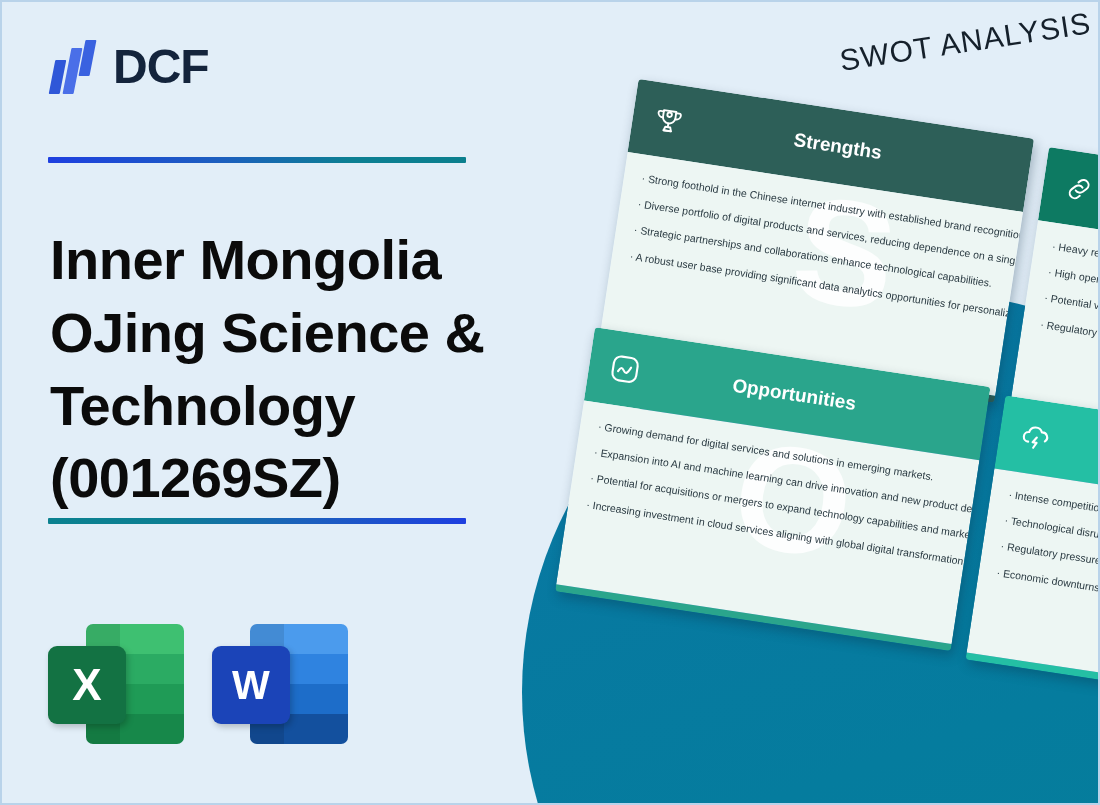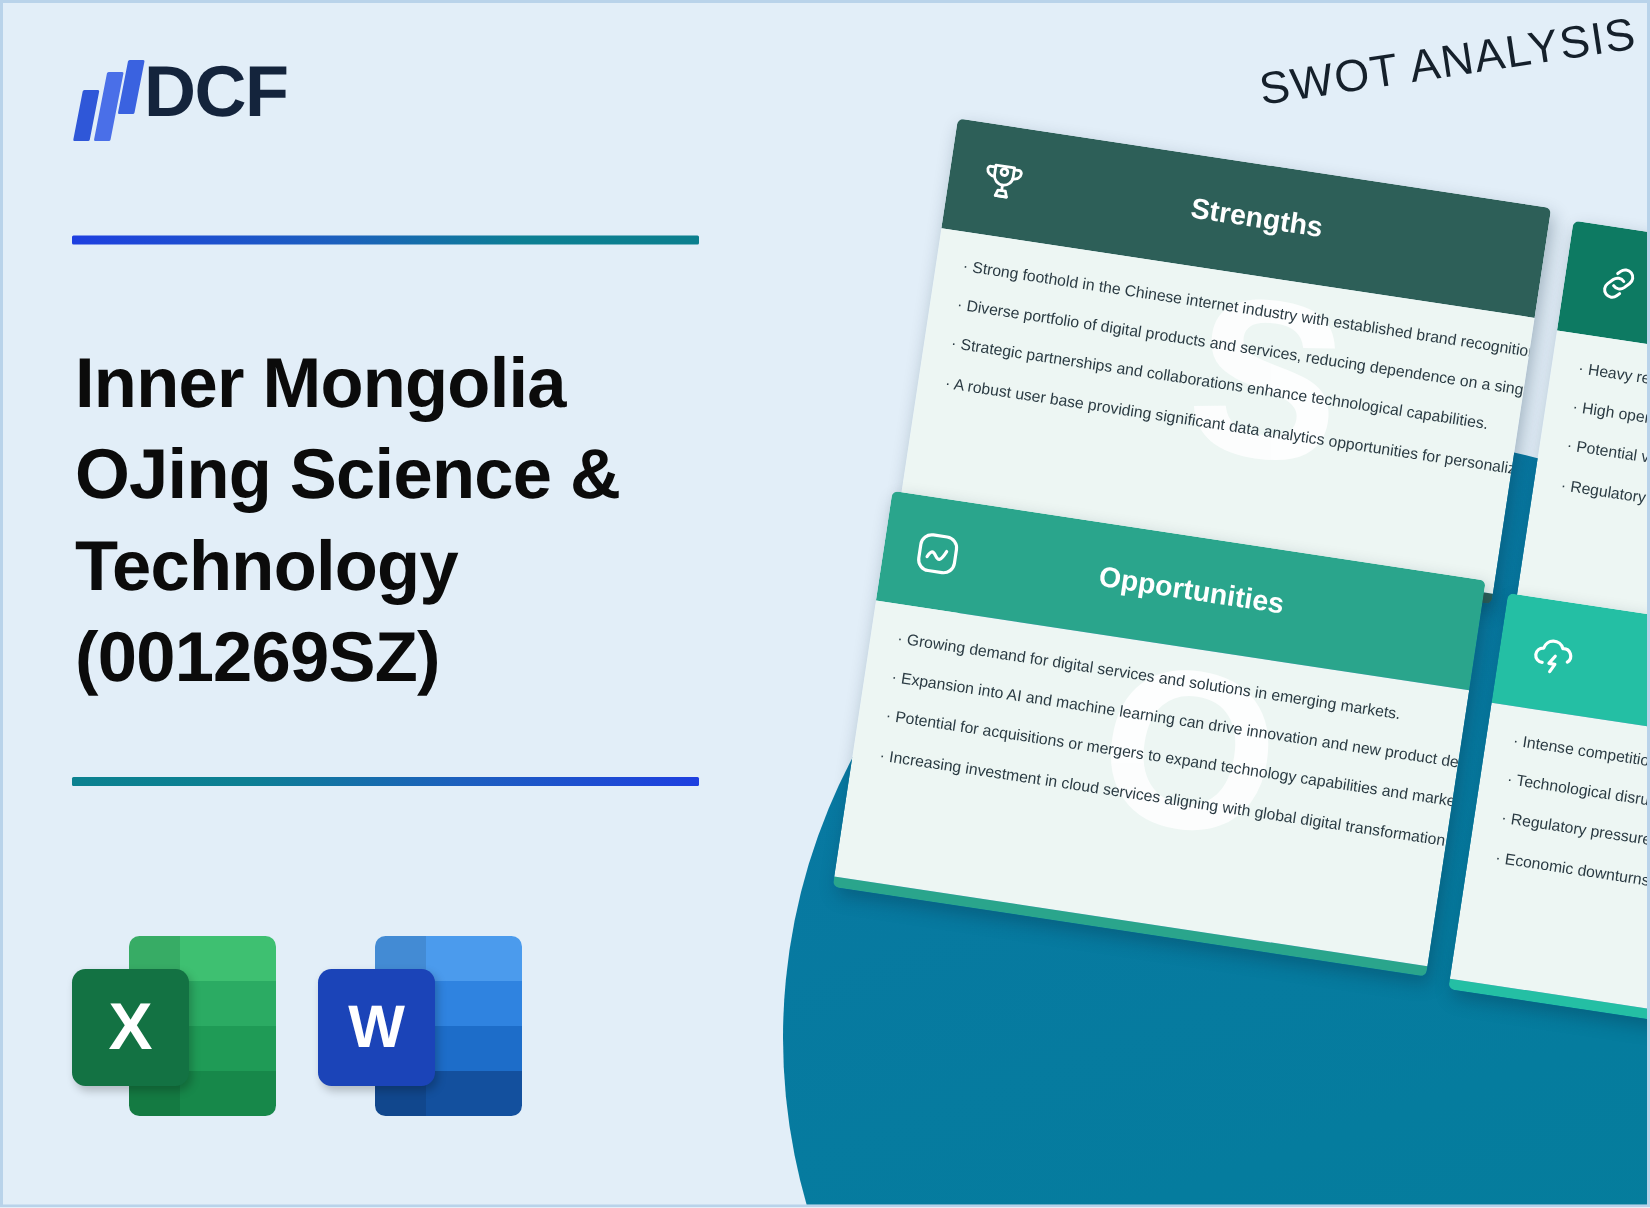--- a/index.html
+++ b/index.html
@@ -26,22 +26,22 @@
     position: absolute;
     left: 0; top: 0;
     width: 540px; height: 100%;
     z-index: 6;
   }
 
   .brand {
     position: absolute;
     left: 48px; top: 36px;
     display: flex;
-    align-items: flex-start;
-    gap: 0;
+    align-items: center;
+    gap: 17px;
   }
   .brand-mark {
     position: relative;
     width: 46px; height: 58px;
   }
   .brand-mark i {
     position: absolute;
     display: block;
     width: 11px;
     background: #2f57d8;
@@ -73,21 +73,21 @@
   }
   .rule.bottom {
     top: 516px;
     background: linear-gradient(90deg, #0b8190 0%, #0c7f93 28%, #1c5fbe 62%, #1e3fe0 100%);
   }
 
   .headline {
     position: absolute;
     left: 48px; top: 222px;
     width: 460px;
-    font-size: 47px;
+    font-size: 56px;
     font-weight: bold;
     line-height: 1.30;
     color: #0b0b0b;
     letter-spacing: -0.5px;
   }
 
   
   .office-row {
     position: absolute;
     left: 46px; top: 620px;

